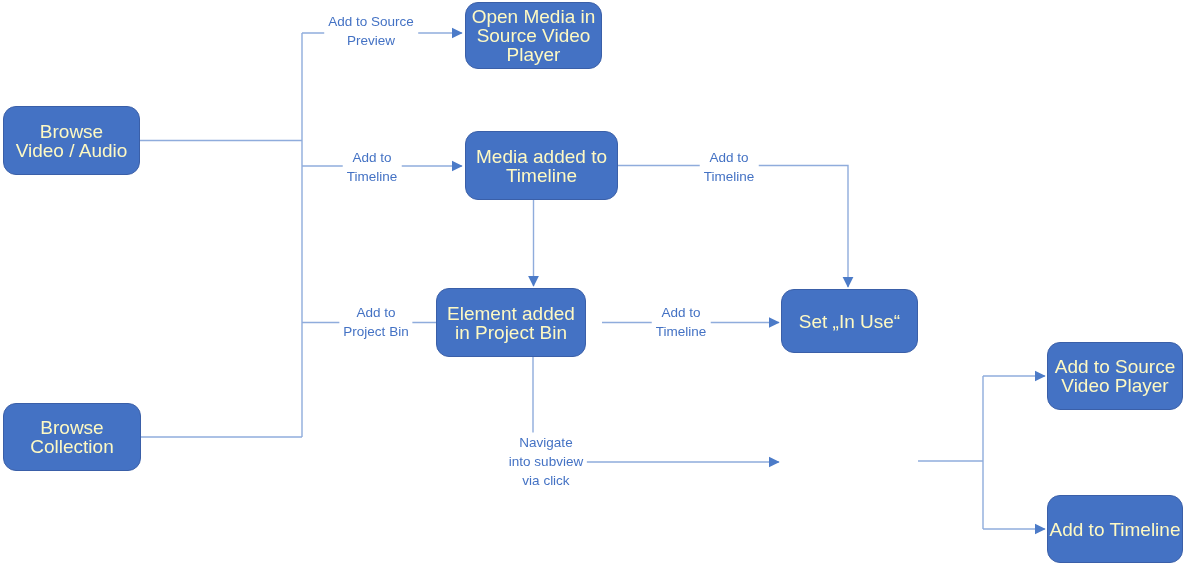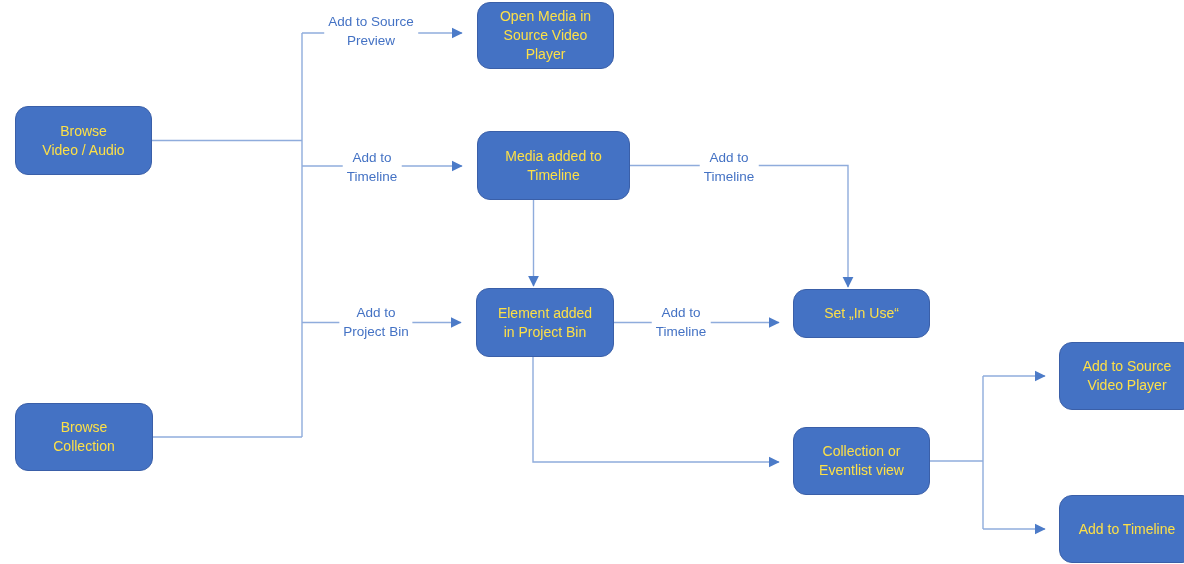--- a/index.html
+++ b/index.html
@@ -21,29 +21,28 @@
     top: 0;
     width: 1184px;
     height: 564px;
   }
   .node {
     position: absolute;
     box-sizing: border-box;
     background: #4472C4;
     border: 1.5px solid #3a5fa8;
     border-radius: 13px;
-    color: #fde047;
+    color: #fef9c3;
     display: flex;
     align-items: center;
     justify-content: center;
     text-align: center;
-    font-size: 14px;
+    font-size: 19px;
     line-height: 19px;
     white-space: pre-line;
-    margin-left: 12px;
   }
   .edge-label {
     position: absolute;
     transform: translate(-50%, -50%);
     background: #ffffff;
     color: #4472C4;
     font-size: 13.5px;
     line-height: 19px;
     text-align: center;
     white-space: pre-line;
@@ -99,27 +98,25 @@
   <div class="node" style="left:3px; top:403px; width:138px; height:68px;">Browse
 Collection</div>
 
   <div class="node" style="left:465px; top:2px; width:137px; height:67px;">Open Media in
 Source Video
 Player</div>
 
   <div class="node" style="left:465px; top:131px; width:153px; height:69px;">Media added to
 Timeline</div>
 
-  <div class="node" style="left:464px; top:288px; width:138px; height:69px;">Element added
+  <div class="node" style="left:436px; top:288px; width:150px; height:69px;">Element added
 in Project Bin</div>
 
-  <div class="node" style="left:781px; top:289px; width:137px; height:49px;">Set „In Use“</div>
+  <div class="node" style="left:781px; top:289px; width:137px; height:64px;">Set „In Use“</div>
 
-  <div class="node" style="left:781px; top:427px; width:137px; height:68px;">Collection or
-Eventlist view</div>
 
   <div class="node" style="left:1047px; top:342px; width:136px; height:68px;">Add to Source
 Video Player</div>
 
   <div class="node" style="left:1047px; top:495px; width:136px; height:68px;">Add to Timeline</div>
 
   <div class="edge-label" style="left:371px; top:31px;">Add to Source
 Preview</div>
 
   <div class="edge-label" style="left:372px; top:167px;">Add to
@@ -128,14 +125,17 @@
   <div class="edge-label" style="left:376px; top:322px;">Add to
 Project Bin</div>
 
 
   <div class="edge-label" style="left:729px; top:167px;">Add to
 Timeline</div>
 
   <div class="edge-label" style="left:681px; top:322px;">Add to
 Timeline</div>
 
+  <div class="edge-label" style="left:546px; top:461px;">Navigate
+into subview
+via click</div>
 
 </div>
 
 </body></html>

